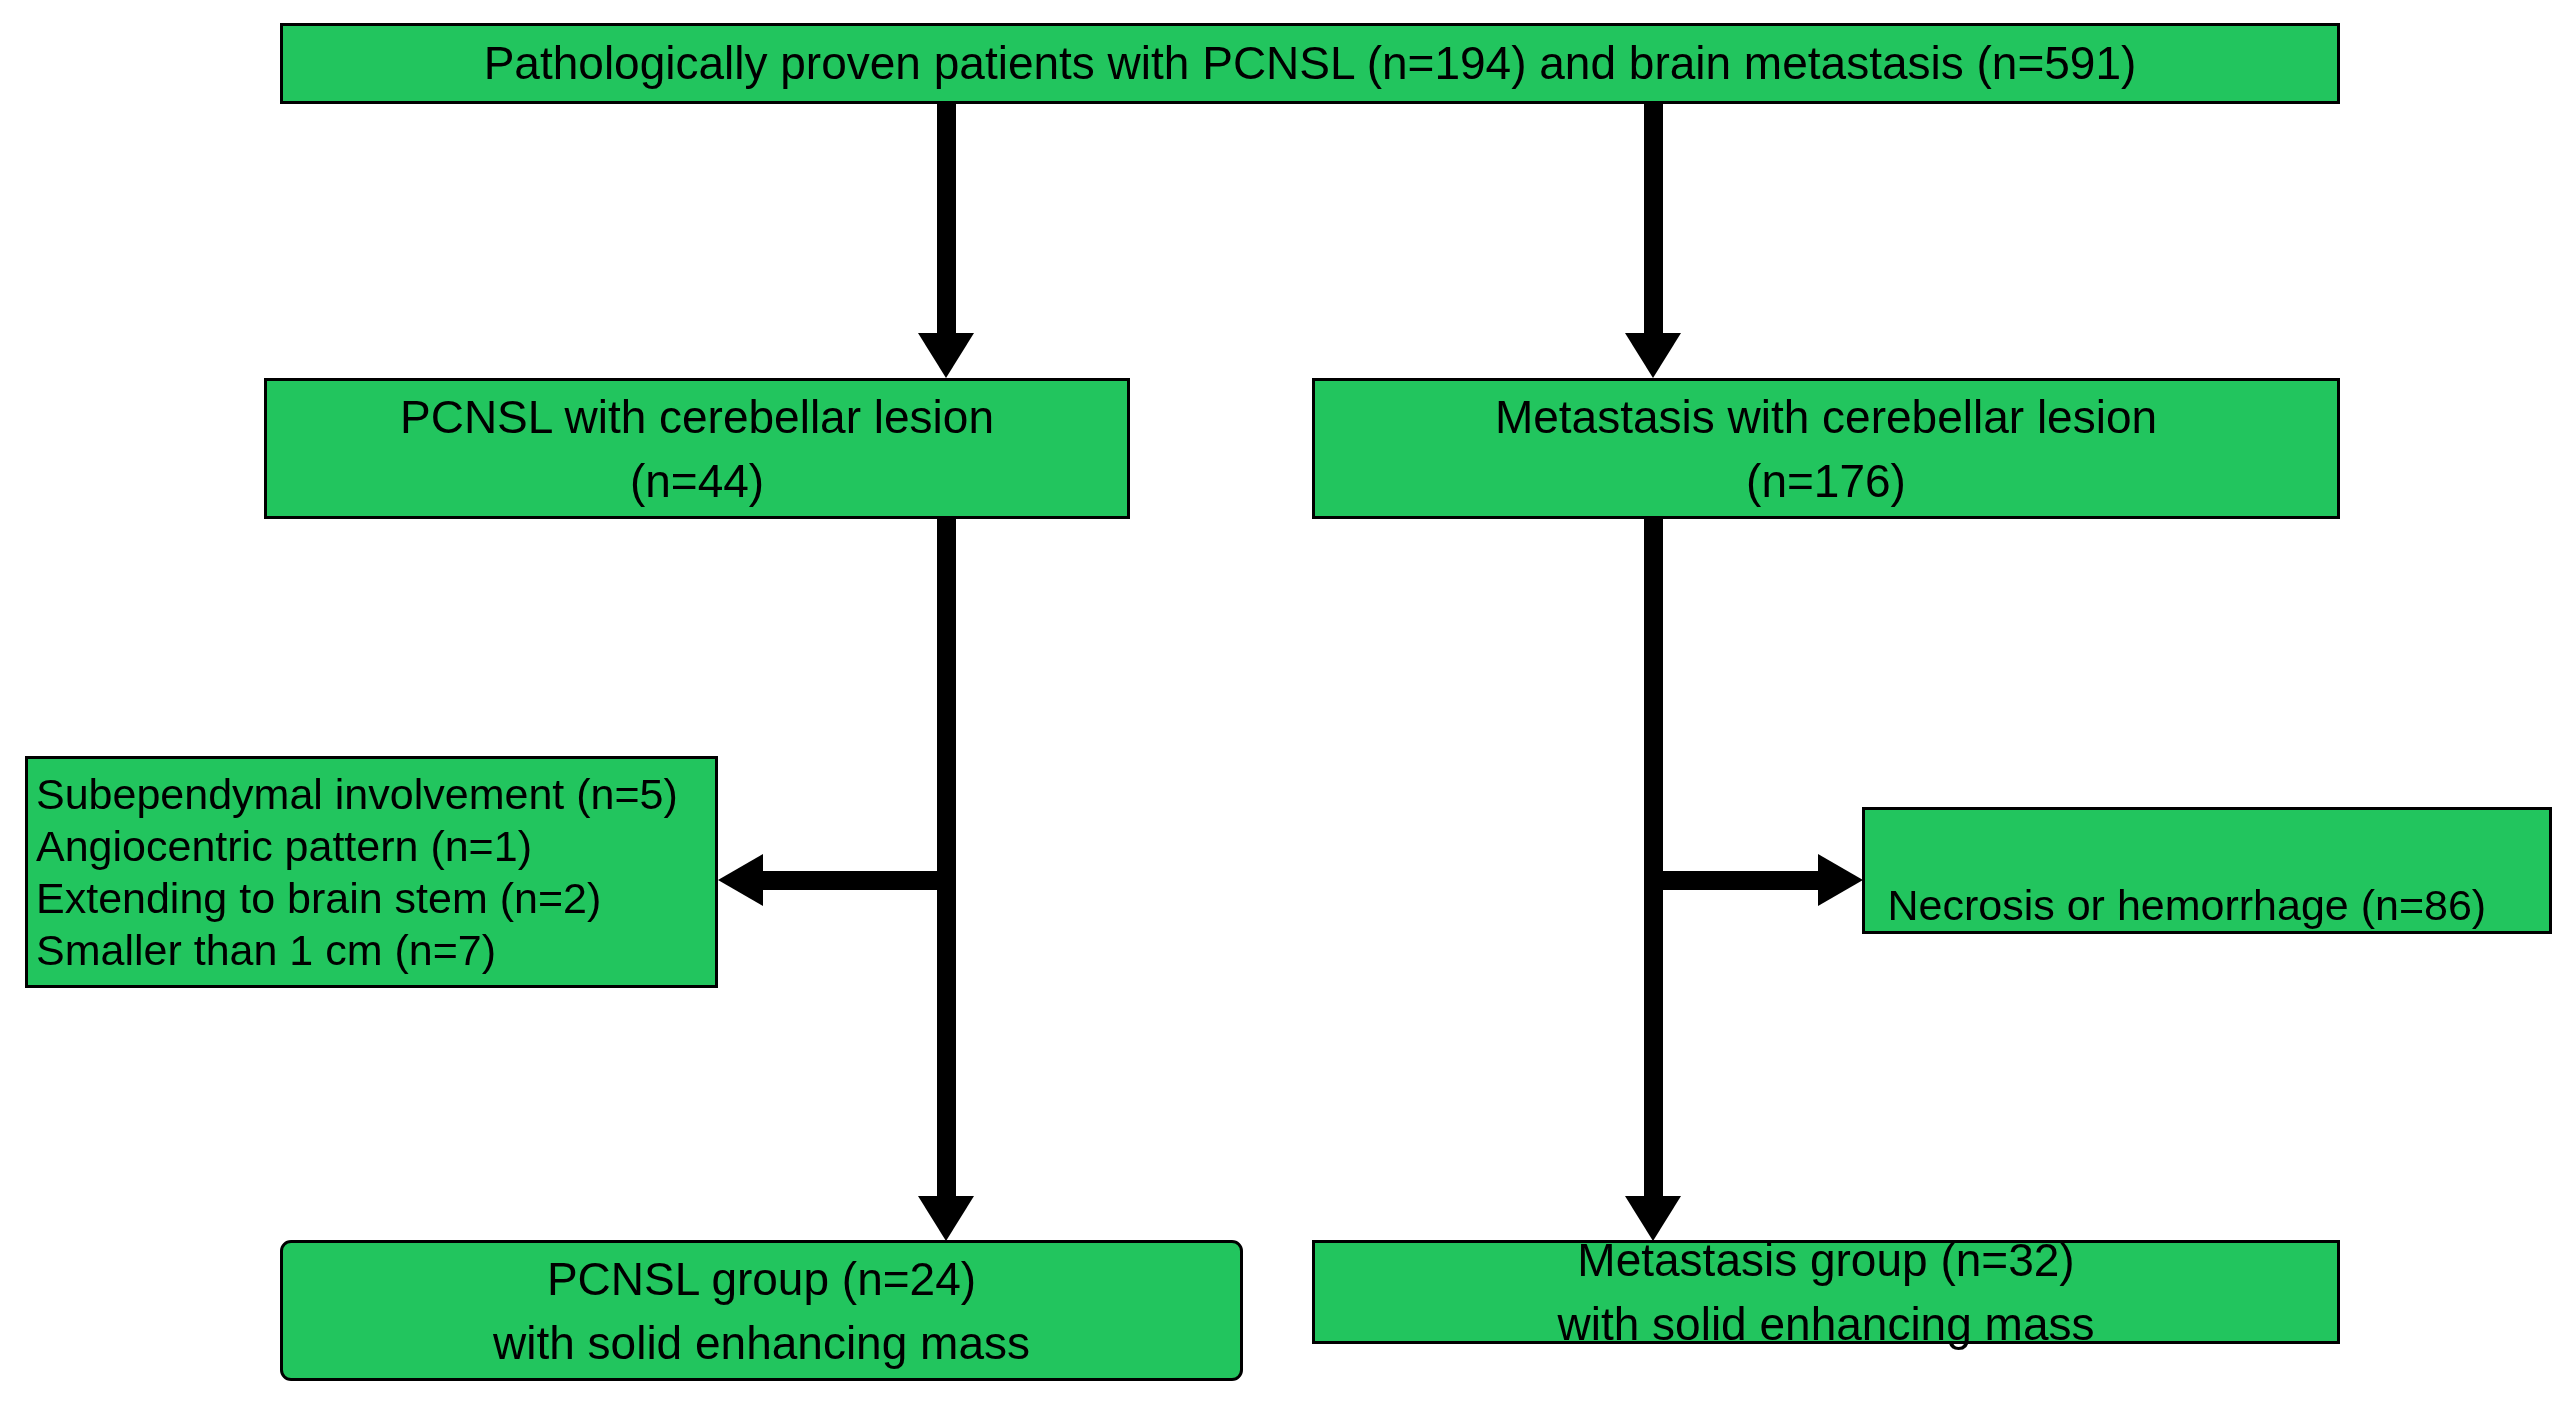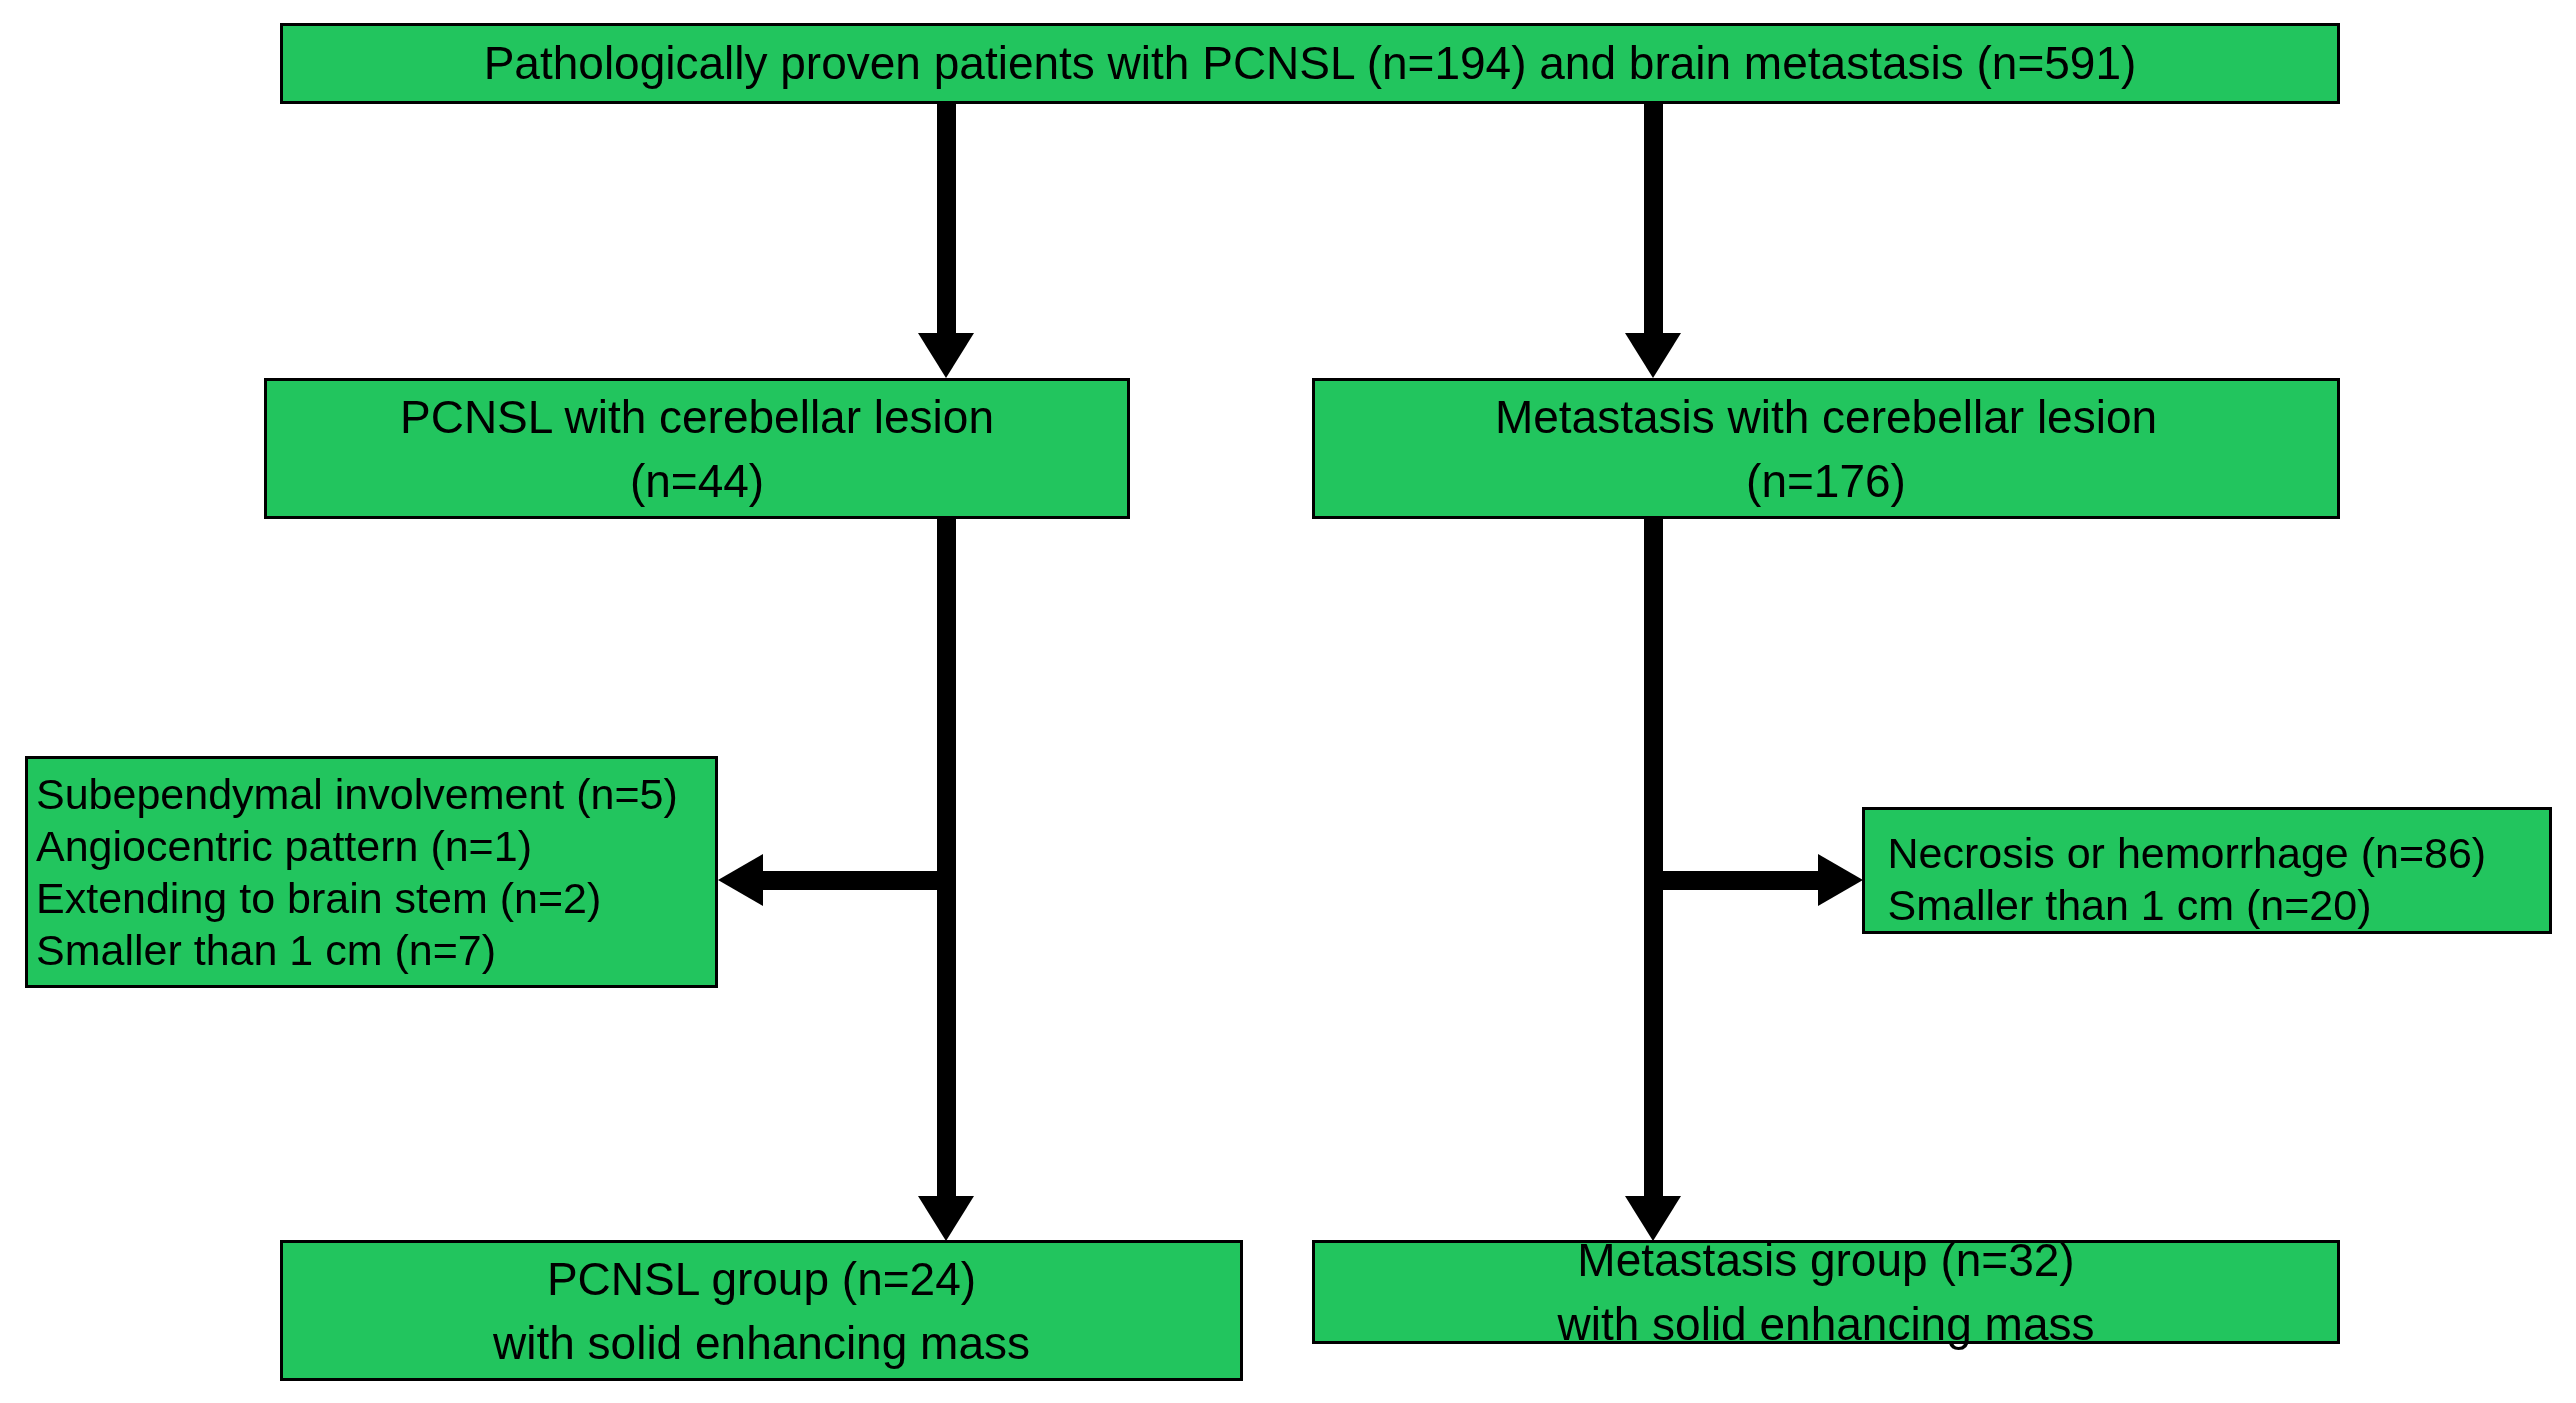--- a/index.html
+++ b/index.html
@@ -34,21 +34,21 @@
     text-align: left;
   }
   .line { display: block; white-space: nowrap; }
 
   
   #top-box      { left: 280px;  top: 22.5px;   width: 2060px; height: 81px;  font-size: 46px; line-height: 54px; }
   #mid-left     { left: 264px;  top: 378px;  width: 866px; height: 141px; font-size: 46px; line-height: 64px; }
   #mid-right    { left: 1312px; top: 378px;  width: 1028px; height: 141px; font-size: 46px; line-height: 64px; }
   #excl-left    { left: 25px;   top: 756px;  width: 693px;  height: 232px; font-size: 43px; line-height: 52px; padding-left: 8px; padding-right: 5.6px; }
   #excl-right   { left: 1862px; top: 807px;  width: 690px;  height: 127px; font-size: 43px; line-height: 52px; padding-left: 22.5px; padding-right: 5.6px; justify-content: flex-end; }
-  #bottom-left  { left: 280px;  top: 1240px; width: 963px; height: 141px; font-size: 46px; line-height: 64px; }
+  #bottom-left  { left: 280px;  top: 1240px; width: 963px; height: 141px; font-size: 46px; line-height: 64px; border-radius: 11px; }
   #bottom-right { left: 1312px; top: 1240px; width: 1028px; height: 104px; font-size: 46px; line-height: 64px; }
 
   
   .v-shaft { position: absolute; width: 19px; background: #000000; }
   .h-shaft { position: absolute; height: 19px; background: #000000; }
   .head-down {
     position: absolute; width: 0; height: 0;
     border-left: 28px solid transparent;
     border-right: 28px solid transparent;
     border-top: 45px solid #000000;
@@ -126,21 +126,20 @@
 
   <div class="box leftalign" id="excl-left">
     <span class="line">Subependymal involvement (n=5)</span>
     <span class="line">Angiocentric pattern (n=1)</span>
     <span class="line">Extending to brain stem  (n=2)</span>
     <span class="line">Smaller than 1 cm (n=7)</span>
   </div>
 
   <div class="box leftalign" id="excl-right">
     <span class="line">Necrosis or hemorrhage (n=86)</span>
-    <span class="line">Smaller than 1 cm (n=20)</span>
   </div>
 
   <div class="box center" id="bottom-left">
     <span class="line">PCNSL group (n=24)</span>
     <span class="line">with solid enhancing mass</span>
   </div>
 
   <div class="box center" id="bottom-right">
     <span class="line">Metastasis group (n=32)</span>
     <span class="line">with solid enhancing mass</span>

